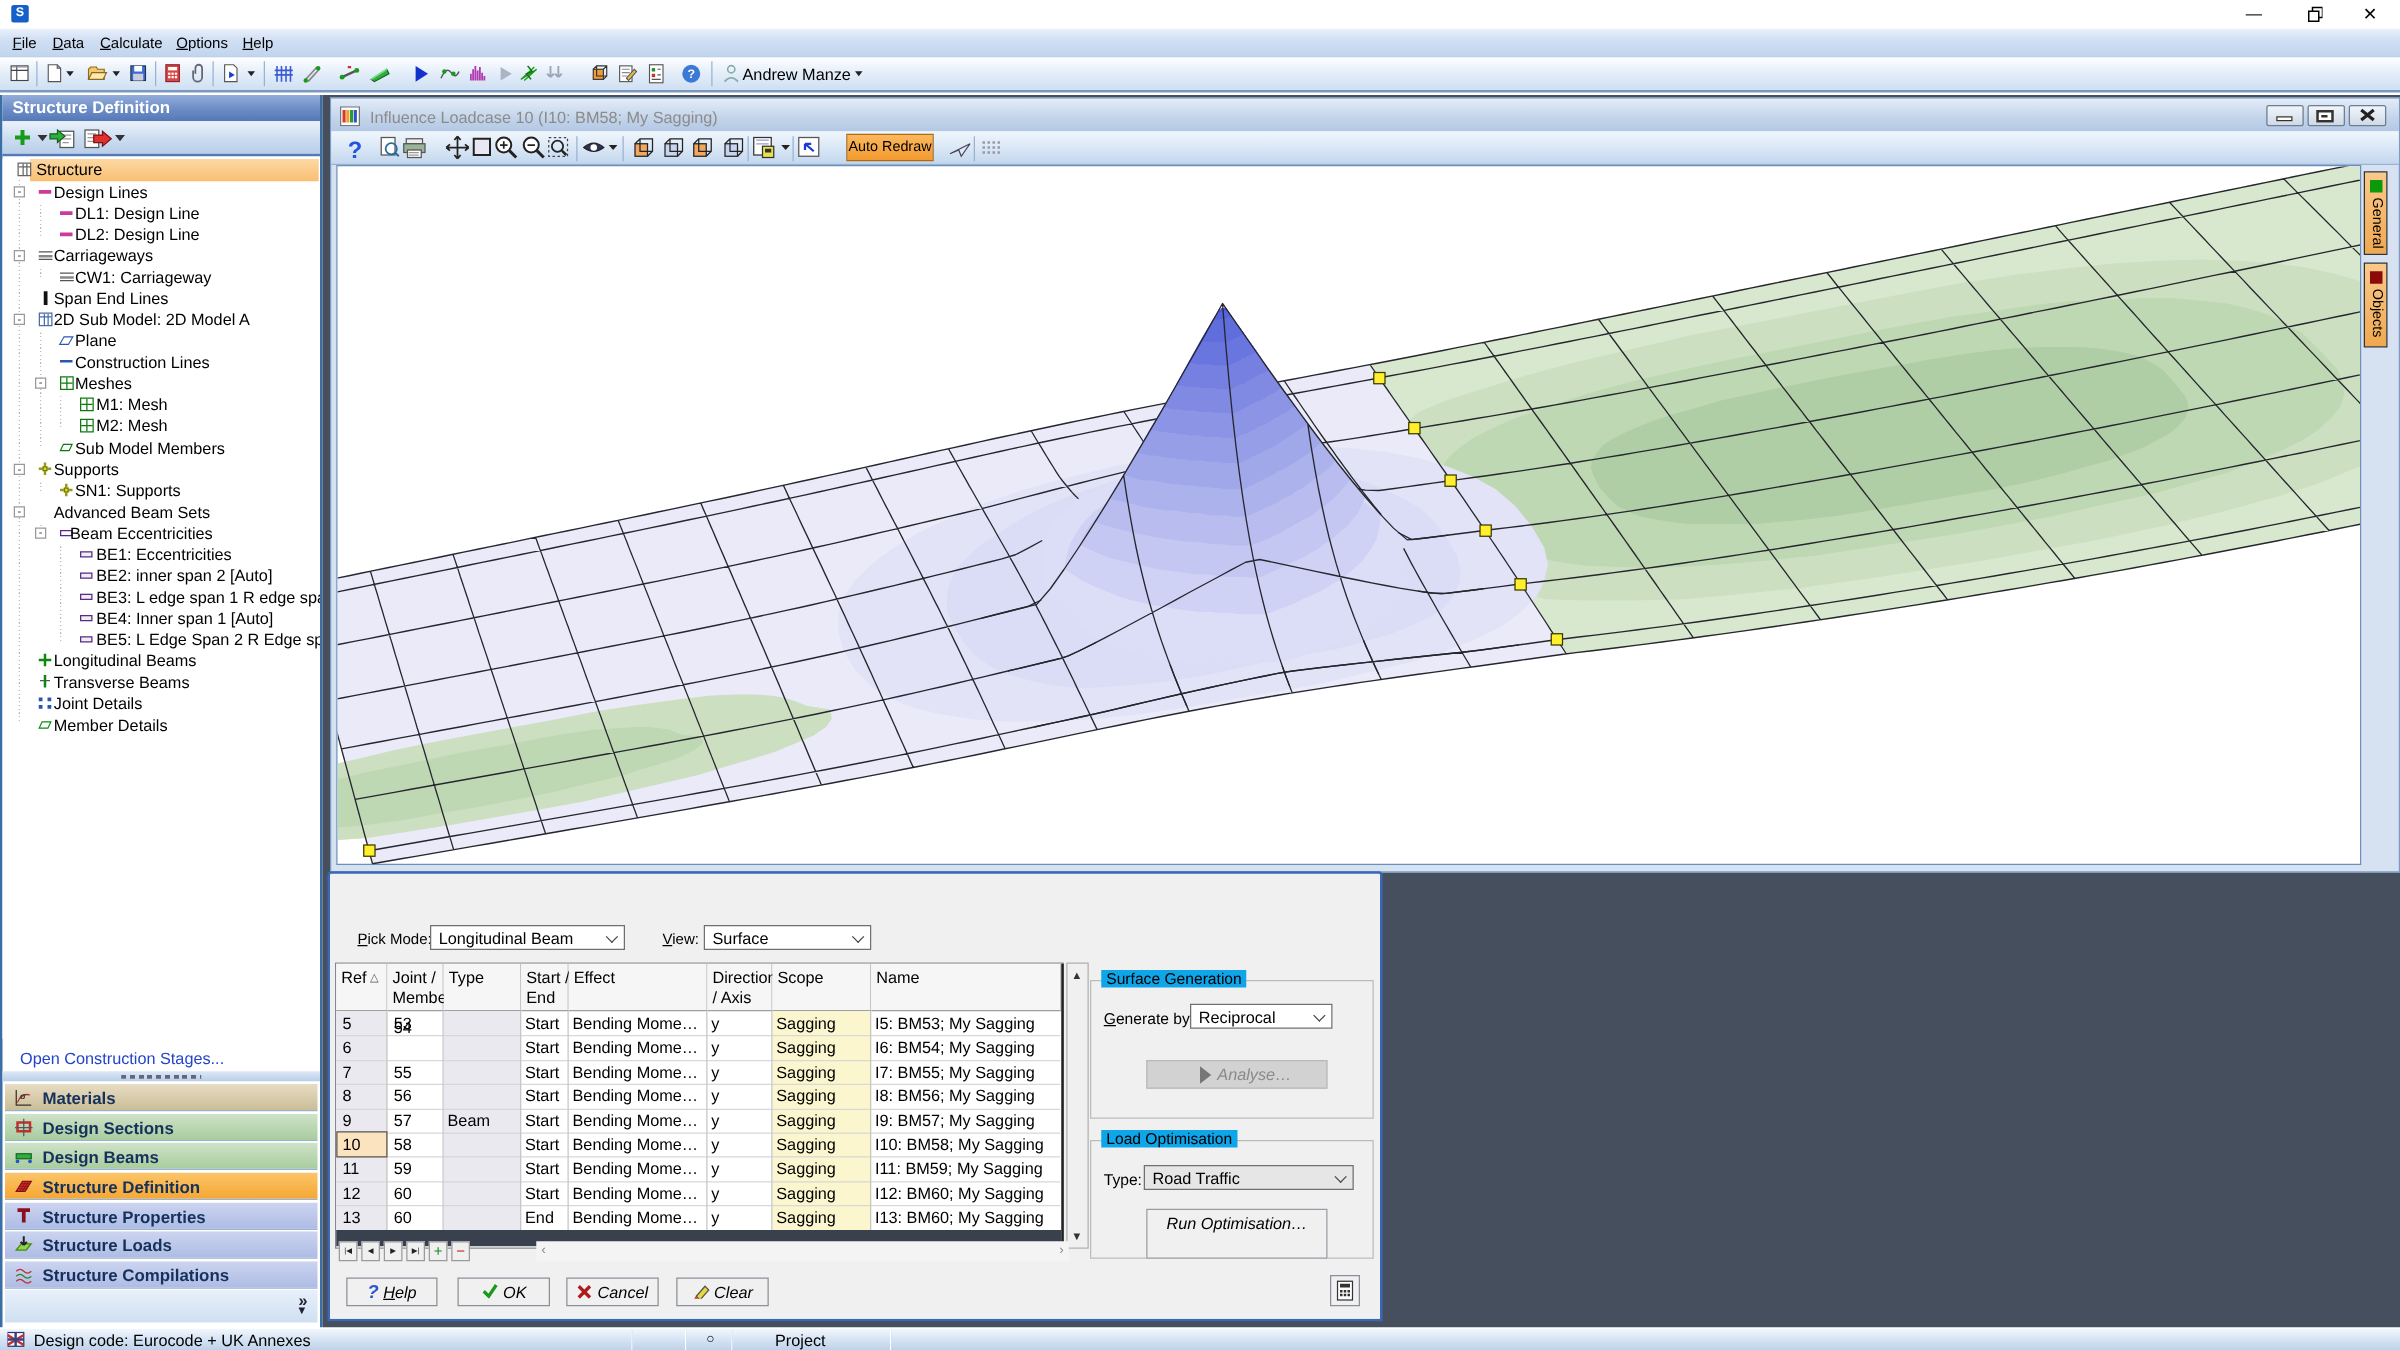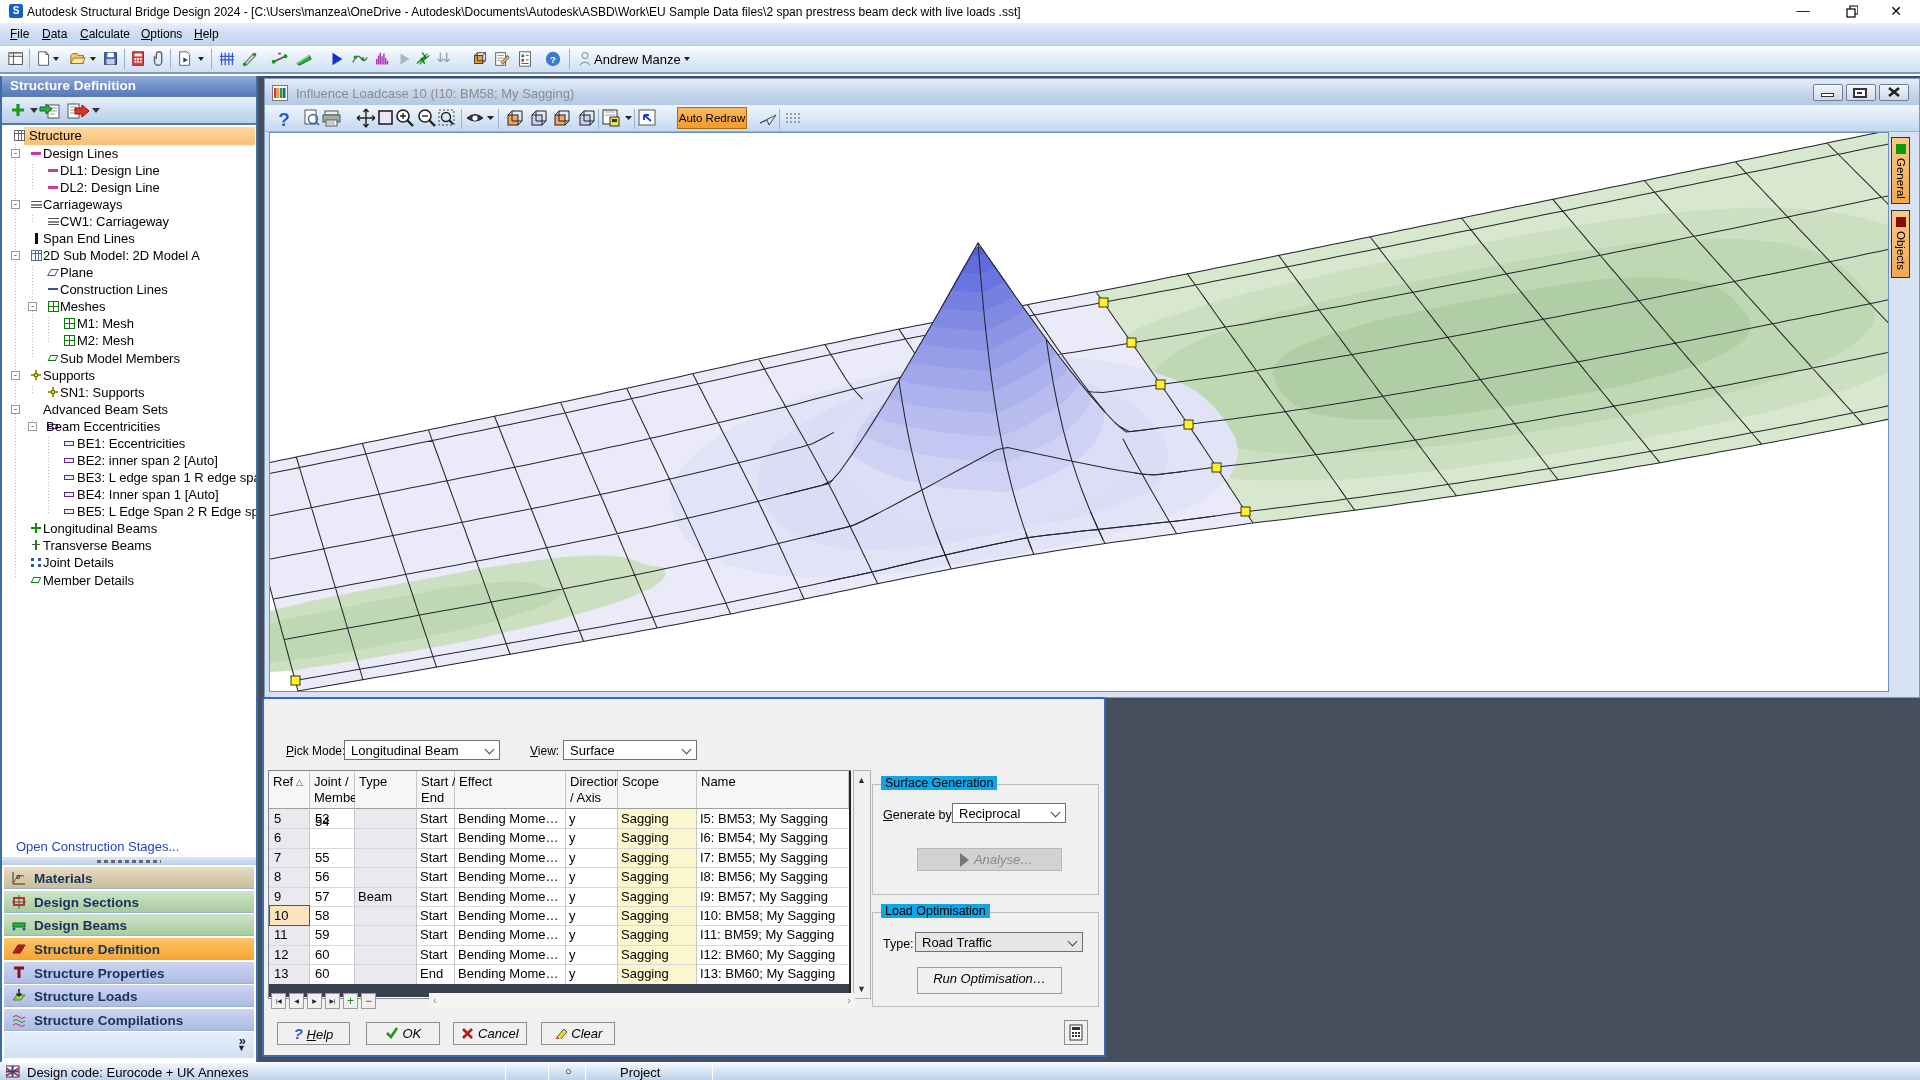--- a/index.html
+++ b/index.html
@@ -59,21 +59,20 @@
 .th { position:absolute; background:#f6f6f6; border-right:1px solid #c6c6c6; border-bottom:1px solid #a0a0a0; font-size:13px; color:#000; }
 .td { position:absolute; font-size:13px; color:#000; line-height:19px; white-space:nowrap; }
 #statusbar { left:0; top:1062px; width:1920px; height:18px;
   background:linear-gradient(#f2f7fd,#d4e2f3 55%,#bdd2ea); border-top:1px solid #fff; font-size:13px; }
 .ssep { position:absolute; top:1px; width:1px; height:16px; background:#9ab2d2; border-right:1px solid #fff; }
 </style>
 </head>
 <body>
 <div class="abs" id="titlebar">
   <div id="appicon">S</div>
-  <div class="txt">Autodesk Structural Bridge Design 2024 - [C:\Users\manzea\OneDrive - Autodesk\Documents\Autodesk\ASBD\Work\EU Sample Data files\2 span prestress beam deck with live loads .sst]</div>
   <div class="capbtn" style="left:1795px;">—</div>
   <div class="capbtn" style="left:1843px;"><svg width="14" height="22">
         <rect x="3" y="9" width="8" height="8" fill="none" stroke="#000" stroke-width="1.2"></rect>
         <path d="M6 9 V6 H14 V14 H11" fill="none" stroke="#000" stroke-width="1.2"></path>
       </svg></div>
   <div class="capbtn" style="left:1888px;font-size:14px;">✕</div>
 </div>
 <div class="abs" id="menubar">
   <span style="left:10px;"><u>F</u>ile</span>
   <span style="left:42px;"><u>D</u>ata</span>
@@ -314,21 +313,21 @@
         <div style="position:absolute;left:4px;top:4px;width:4px;height:4px;background:#dddd22;border:1px solid #777711;"></div>
       </div>
 <div class="trow" style="left:58px;top:257px;">SN1: Supports</div>
 <div class="texp" style="left:9px;top:278px;">-</div>
 
 <div class="trow" style="left:41px;top:274px;">Advanced Beam Sets</div>
 <div class="texp" style="left:26px;top:295px;">-</div>
 <div style="position:absolute;left:45px;top:293px;width:13px;height:13px;">
         <div style="position:absolute;left:1px;top:4px;width:10px;height:5px;border:1px solid #5a2a8a;background:#fff;"></div>
       </div>
-<div class="trow" style="left:44px;top:291px;text-align:center;">Beam Eccentricities</div>
+<div class="trow" style="left:54px;top:291px;text-align:center;">Beam Eccentricities</div>
 <div style="position:absolute;left:61px;top:310px;width:13px;height:13px;">
         <div style="position:absolute;left:1px;top:4px;width:10px;height:5px;border:1px solid #5a2a8a;background:#eee;"></div>
       </div>
 <div class="trow" style="left:75px;top:308px;">BE1: Eccentricities</div>
 <div style="position:absolute;left:61px;top:327px;width:13px;height:13px;">
         <div style="position:absolute;left:1px;top:4px;width:10px;height:5px;border:1px solid #5a2a8a;background:#eee;"></div>
       </div>
 <div class="trow" style="left:75px;top:325px;">BE2: inner span 2 [Auto]</div>
 <div style="position:absolute;left:61px;top:344px;width:13px;height:13px;">
         <div style="position:absolute;left:1px;top:4px;width:10px;height:5px;border:1px solid #5a2a8a;background:#eee;"></div>
@@ -753,21 +752,21 @@
       </div>
 <div class="btn" style="left:653px;top:121px;width:145px;height:23px;background:#d2d2d2;border:1px solid #b8b8b8;color:#8a8a8a;line-height:22px;"><span style="position:absolute;left:42px;top:4px;width:0;height:0;border-left:9px solid #777;border-top:7px solid transparent;border-bottom:7px solid transparent;"></span><span style="margin-left:28px;">Analyse…</span></div>
 <div class="gbox" style="left:608px;top:185px;width:227px;height:95px;">
         <div class="glab">Load Optimisation</div>
       </div>
 <span style="position:absolute;left:619px;top:210px;">Type:</span>
 <div class="combo" style="left:651px;top:205px;width:168px;height:20px;background:#e6e6e6;">
         <span class="cv">Road Traffic</span>
         <div class="ca"></div>
       </div>
-<div class="btn" style="left:653px;top:240px;width:145px;height:27px;line-height:22px;">Run Optimisation…</div>
+<div class="btn" style="left:653px;top:240px;width:145px;height:40px;line-height:22px;">Run Optimisation…</div>
 <div class="btn" style="left:13px;top:295px;width:73px;height:23px;background:#f0f0f0;border:1px solid #8a9099;line-height:21px;"><span style="color:#2a55cc;font-weight:bold;font-size:15px;">?</span> <u>H</u>elp</div>
 <div class="btn" style="left:102px;top:295px;width:74px;height:23px;background:#f0f0f0;border:1px solid #8a9099;line-height:21px;"><svg width="14" height="12" style="vertical-align:-1px;">
           <path d="M2 6 L6 10 L12 1" stroke="#1a9a1a" stroke-width="2.6" fill="none"></path>
         </svg> OK</div>
 <div class="btn" style="left:189px;top:295px;width:74px;height:23px;background:#f0f0f0;border:1px solid #8a9099;line-height:21px;"><svg width="13" height="11" style="vertical-align:-1px;">
           <path d="M2 1 L11 10 M11 1 L2 10" stroke="#b01a1a" stroke-width="2.6"></path>
         </svg> Cancel</div>
 <div class="btn" style="left:277px;top:295px;width:74px;height:23px;background:#f0f0f0;border:1px solid #8a9099;line-height:21px;"><svg width="14" height="12" style="vertical-align:-1px;">
           <path d="M3 10 L10 2 l3 3 -7 8 z" fill="#e8d83a" stroke="#555"></path>
           <path d="M2 11 l3 3" stroke="#c33" stroke-width="2"></path>

